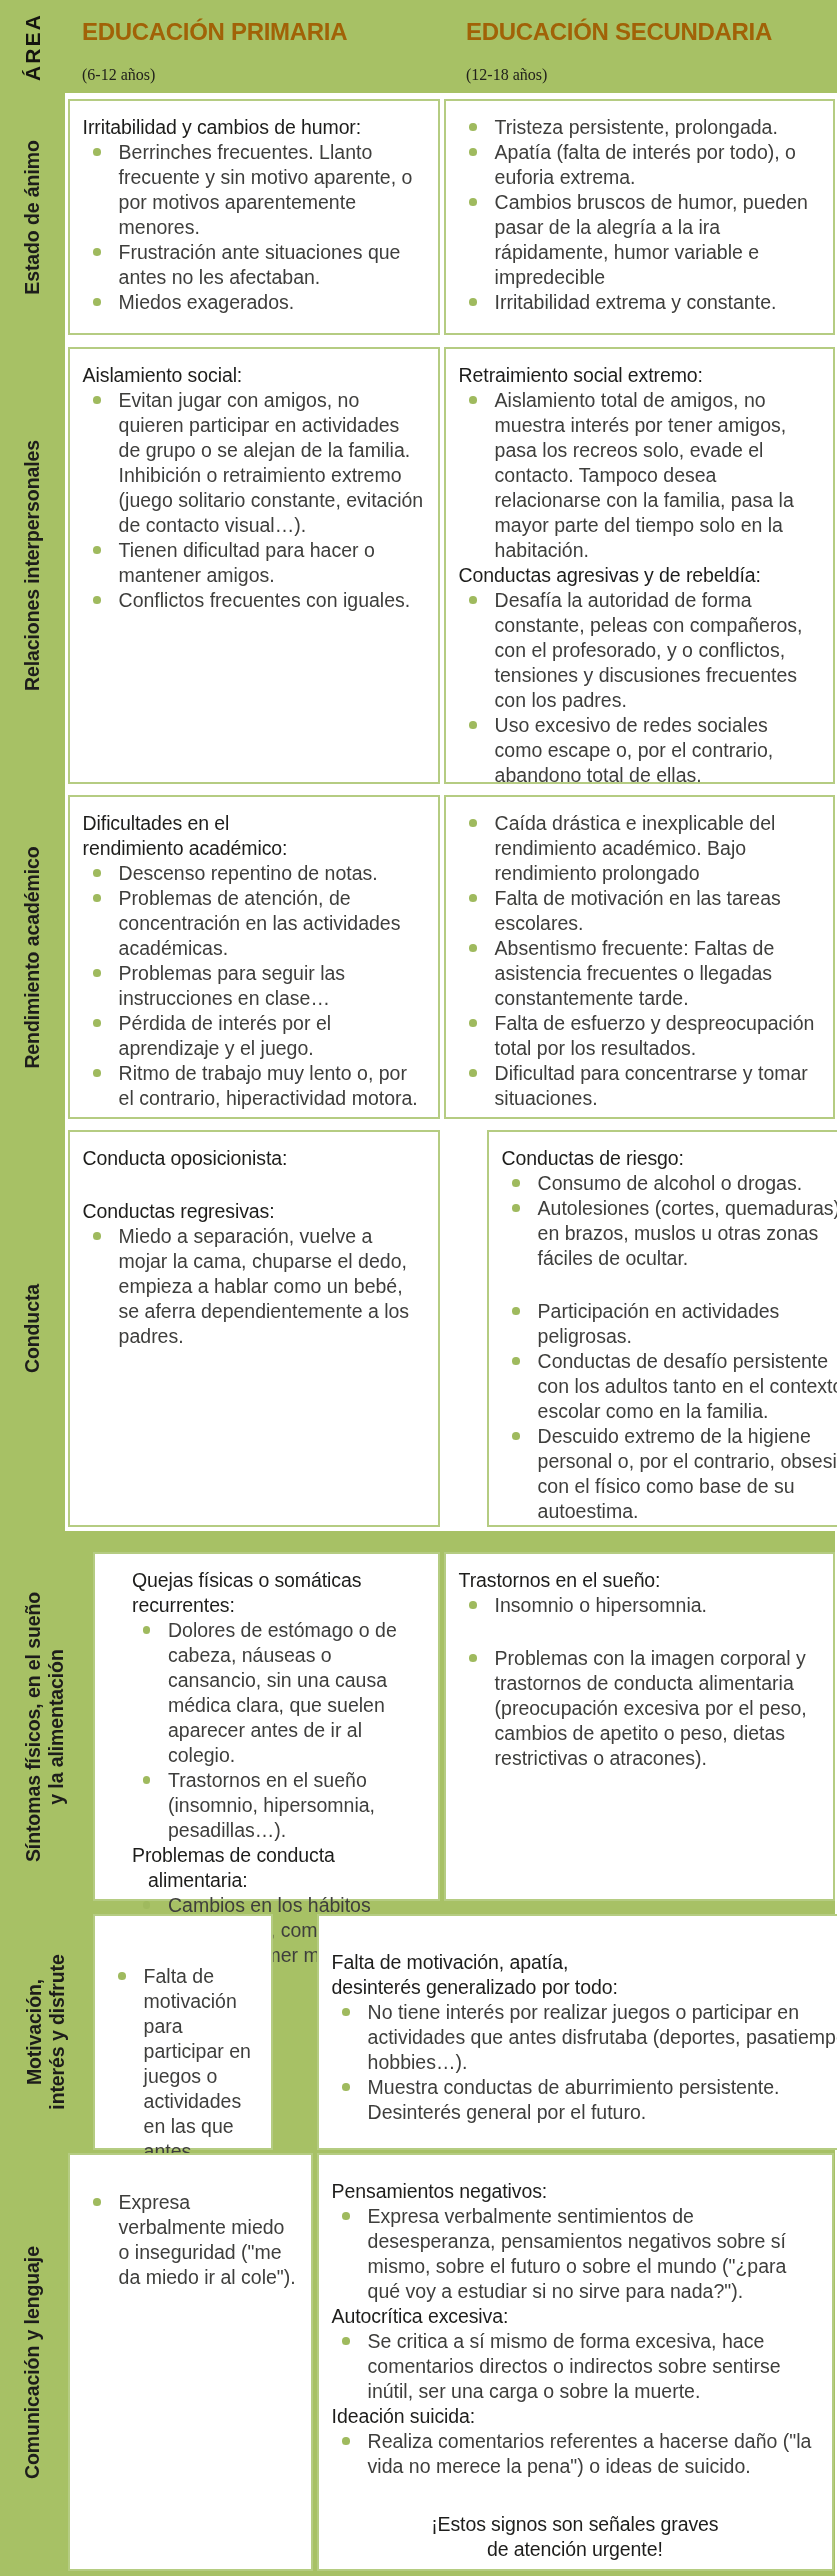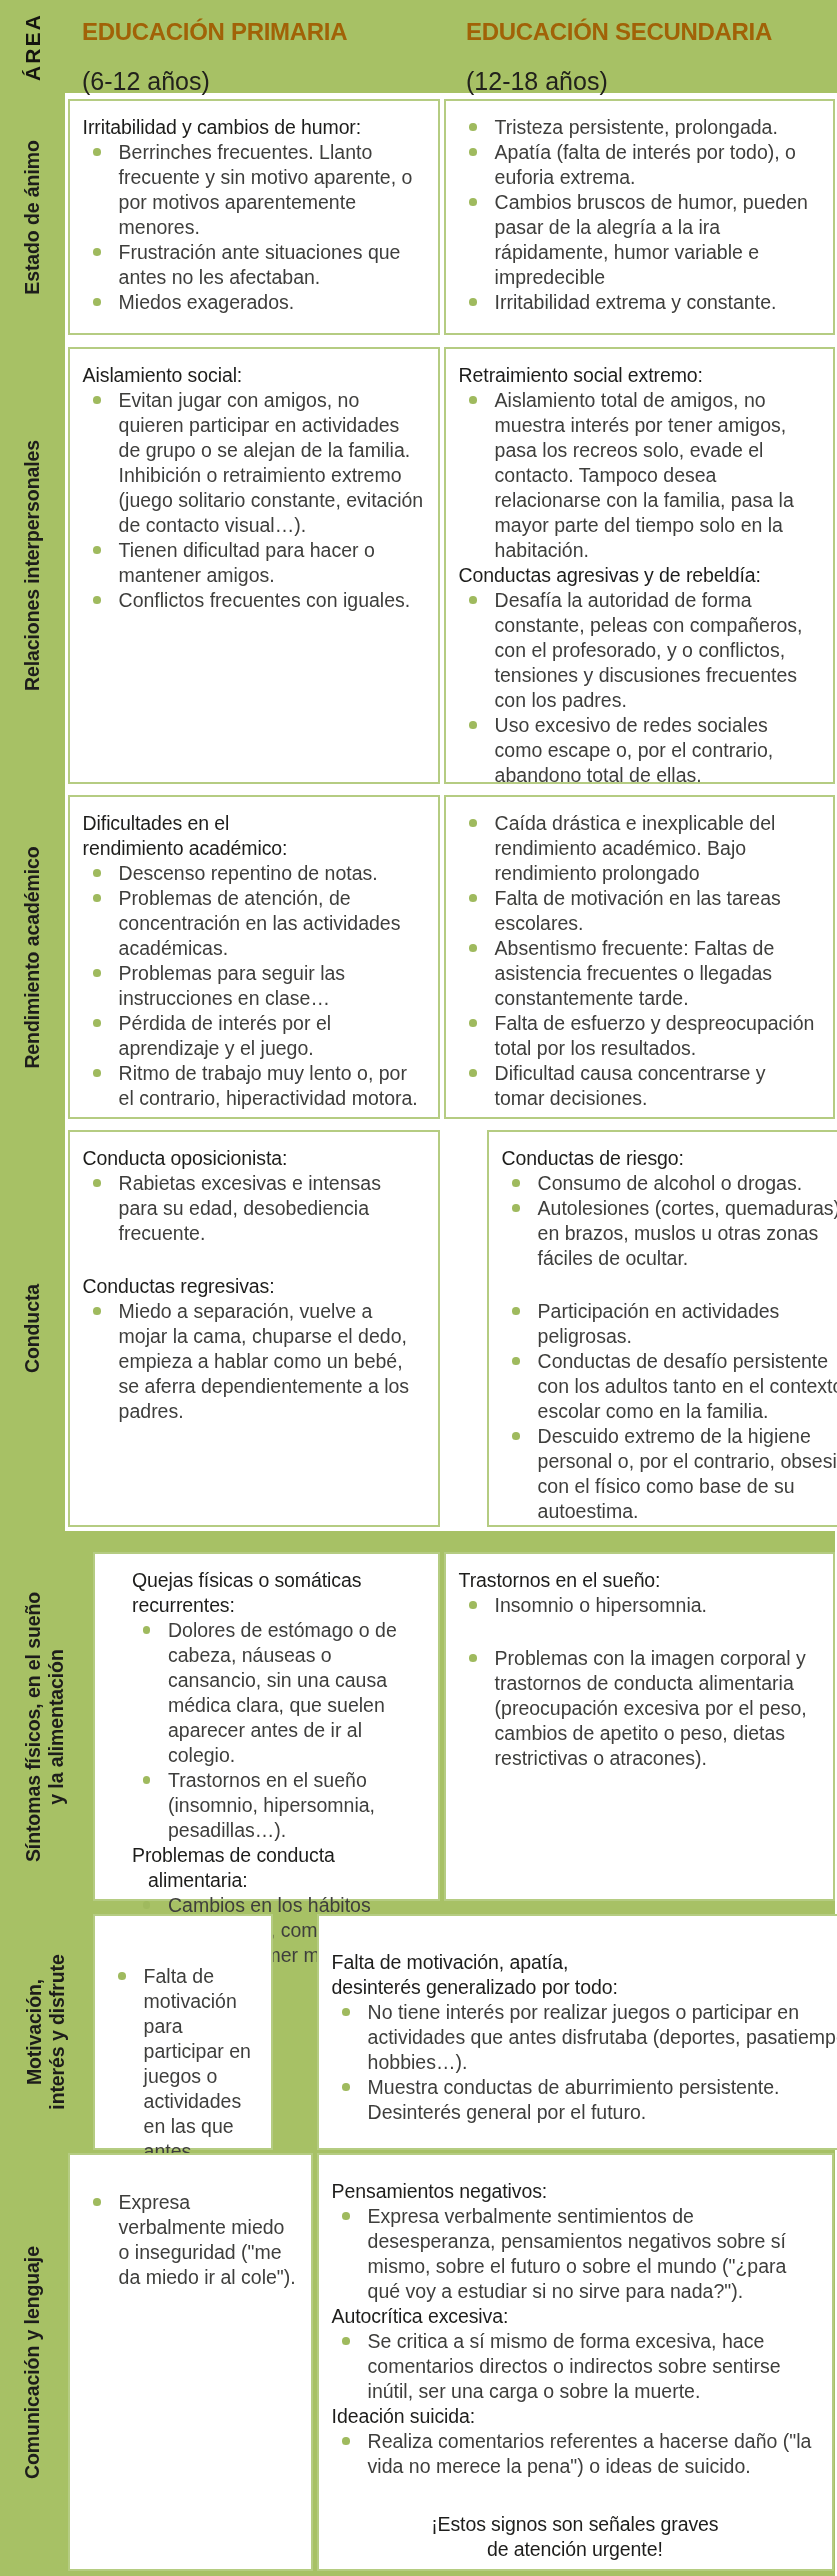--- a/index.html
+++ b/index.html
@@ -9,21 +9,21 @@
     font-family:"Liberation Sans",sans-serif;
     --green:#a7c165;--border:#b5cc82;--bullet:#9fba5e;--head:#1d1d1b;--body:#3e3e3c;--cellbg:#ffffff;
   }
   .band-header{position:absolute;left:0;top:0;width:838px;height:93px;background:var(--green);}
   .left-strip{position:absolute;left:0;top:0;width:65px;height:2576px;background:var(--green);}
   .green-section{position:absolute;left:0;top:1531px;width:835px;height:1045px;background:var(--green);}
   .col-head{position:absolute;top:18px;}
   .col-head.primary{left:82px;}
   .col-head.secondary{left:466px;}
   .col-title{font-weight:bold;font-size:24px;letter-spacing:-0.3px;color:#a16207;line-height:28px;}
-  .col-sub{font-size:25px;color:#22221c;line-height:28px;margin-top:21px;}
+  .col-sub{font-size:16px;color:#22221c;line-height:28px;margin-top:15px;font-family:Liberation Serif, serif;}
   .area-head{position:absolute;left:0;top:0;width:65px;height:93px;display:flex;align-items:center;justify-content:center;}
   .area-head span{transform:rotate(-90deg);font-weight:bold;font-size:21px;letter-spacing:2.1px;color:#14140f;white-space:pre;}
   .area-label{position:absolute;display:flex;align-items:center;justify-content:center;}
   .area-label span{transform:rotate(-90deg);font-weight:bold;font-size:19.5px;line-height:23px;color:#1d1d1b;white-space:pre;text-align:center;letter-spacing:-0.1px;}
   .cell{position:absolute;background:var(--cellbg);border:2.1px solid var(--border);box-sizing:border-box;
         padding:14px 14px 11px 12.6px;}
   .h{font-weight:normal;color:var(--head);font-size:19.5px;line-height:25px;white-space:pre-line;letter-spacing:-0.1px;}
   .b{position:relative;color:var(--body);font-size:19.5px;line-height:25px;padding-left:36px;}
   .b::before{content:"";position:absolute;left:10.5px;top:8.4px;width:7.7px;height:7.7px;border-radius:50%;background:var(--bullet);}
   .sp{height:28px;}
@@ -92,28 +92,27 @@
         <div class="b">Problemas de atención, de concentración en las actividades académicas.</div>
         <div class="b">Problemas para seguir las instrucciones en clase…</div>
         <div class="b">Pérdida de interés por el aprendizaje y el juego.</div>
         <div class="b">Ritmo de trabajo muy lento o, por el contrario, hiperactividad motora.</div>
       </div>
       <div class="cell" style="left: 444px; top: 795px; width: 391px; height: 324px;">
         <div class="b">Caída drástica e inexplicable del rendimiento académico. Bajo rendimiento prolongado</div>
         <div class="b">Falta de motivación en las tareas escolares.</div>
         <div class="b">Absentismo frecuente: Faltas de asistencia frecuentes o llegadas constantemente tarde.</div>
         <div class="b">Falta de esfuerzo y despreocupación total por los resultados.</div>
-        <div class="b">Dificultad causa concentrarse y tomar decisiones.</div>
+        <div class="b">Dificultad para concentrarse y tomar situaciones.</div>
       </div>
       <div class="area-label" style="left: 0px; top: 1130px; width: 65px; height: 397px;">
         <span>Conducta</span>
       </div>
       <div class="cell" style="left: 68px; top: 1130px; width: 372px; height: 397px;">
         <div class="h">Conducta oposicionista:</div>
-        <div class="b">Rabietas excesivas e intensas para su edad, desobediencia frecuente.</div>
         <div class="sp"></div>
         <div class="h">Conductas regresivas:</div>
         <div class="b">Miedo a separación, vuelve a mojar la cama, chuparse el dedo, empieza a hablar como un bebé, se aferra dependientemente a los padres.</div>
       </div>
       <div class="cell" style="left: 468px; top: 1130px; width: 391px; height: 397px; margin-left: 19px;">
         <div class="h">Conductas de riesgo:</div>
         <div class="b">Consumo de alcohol o drogas.</div>
         <div class="b">Autolesiones (cortes, quemaduras) en brazos, muslos u otras zonas fáciles de ocultar.</div>
         <div class="sp"></div>
         <div class="b">Participación en actividades peligrosas.</div>

